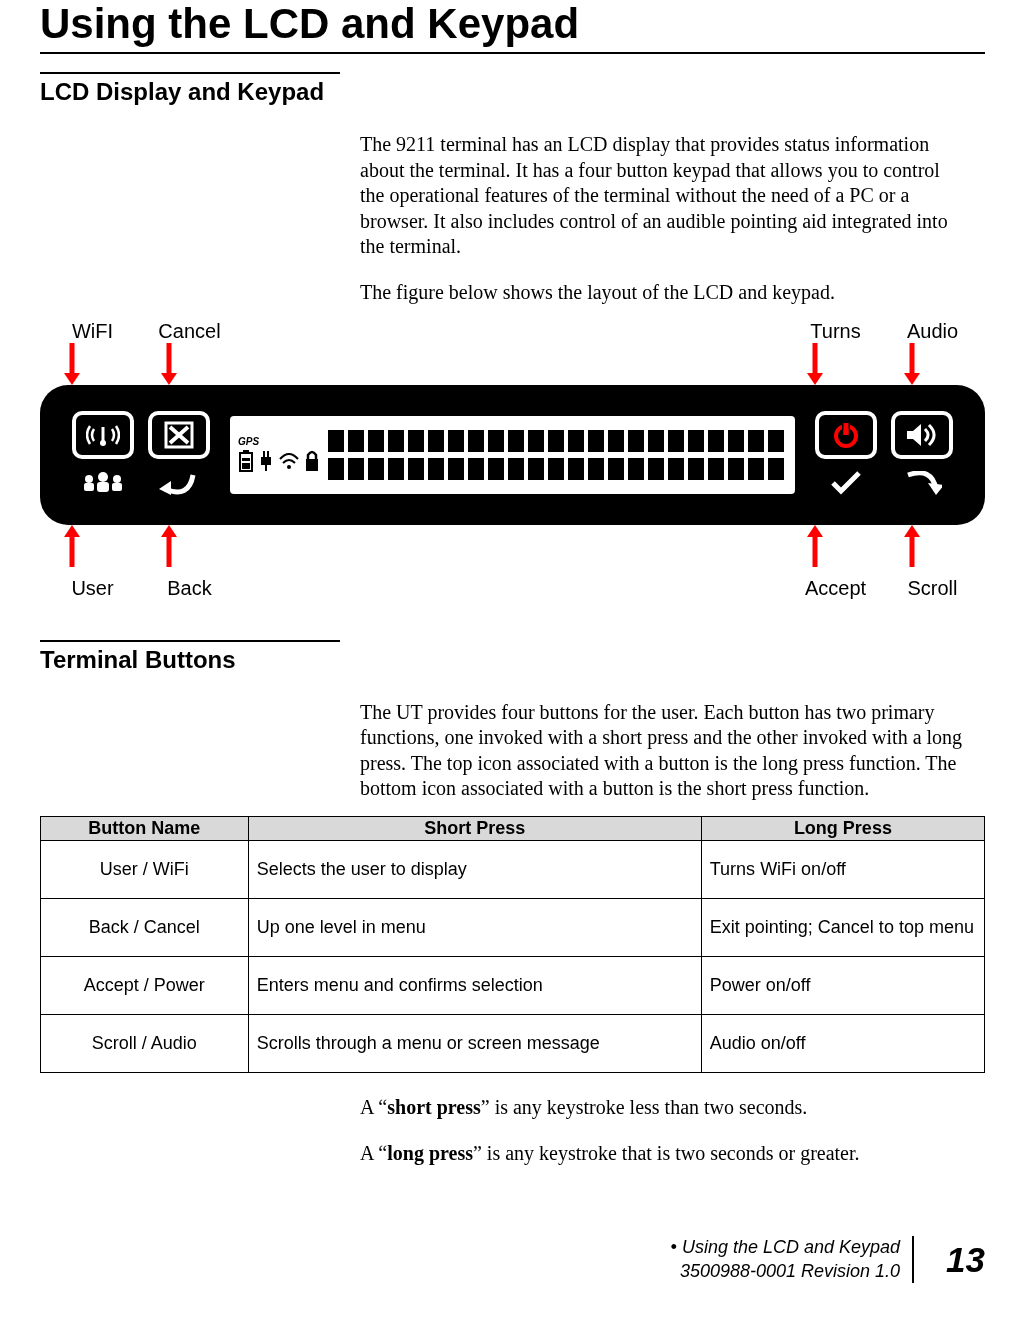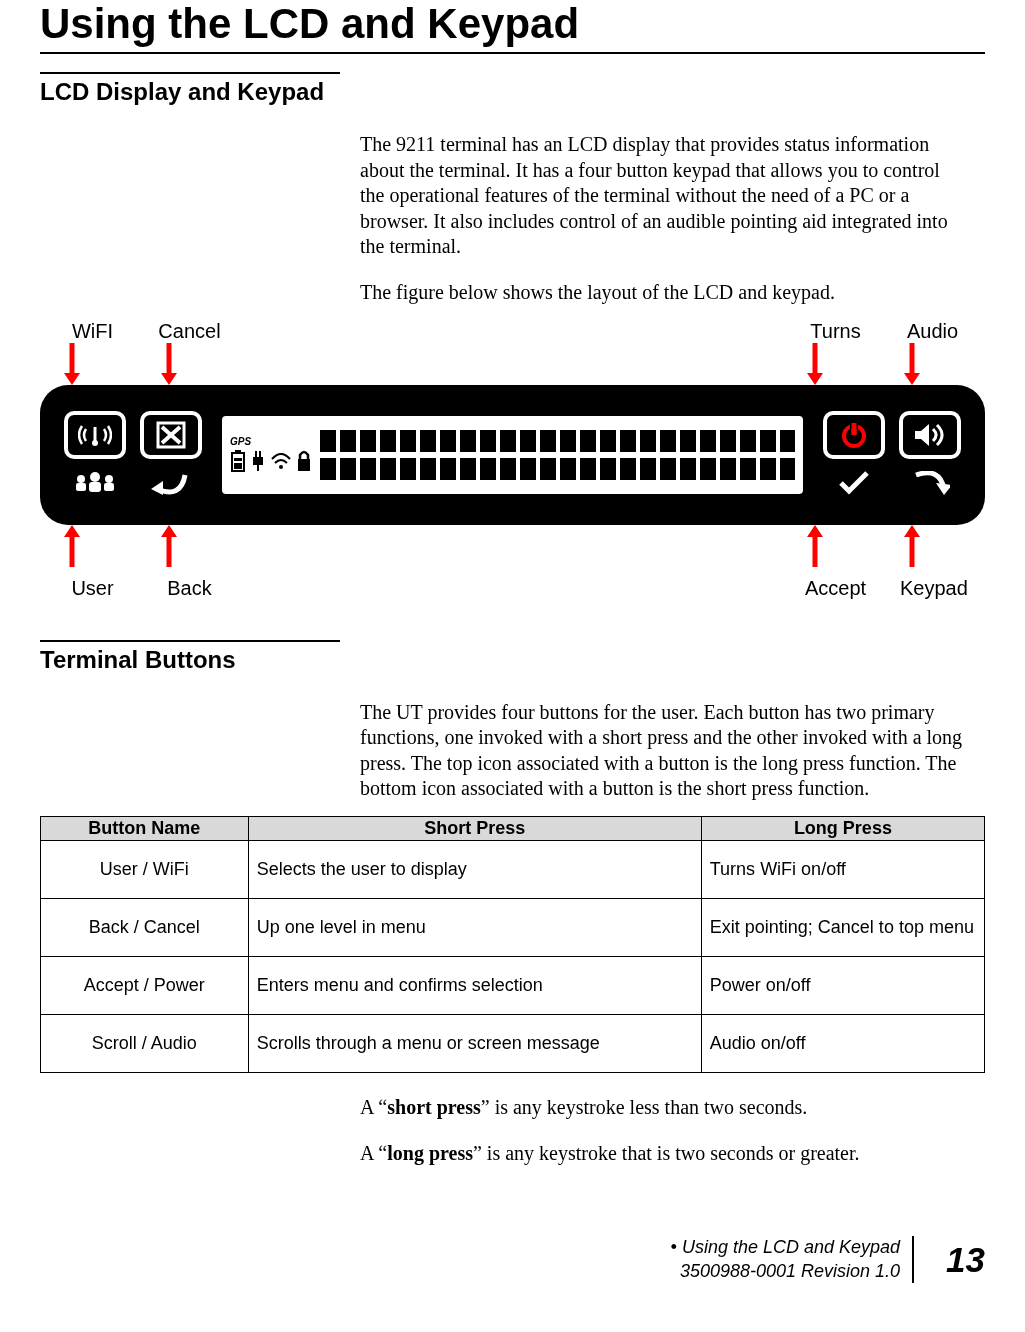--- a/index.html
+++ b/index.html
@@ -63,21 +63,21 @@
     height: 42px;
   }
   svg.arr { display:block; }
 
   .device {
     background: #000;
     border-radius: 28px;
     height: 140px;
     display: flex;
     align-items: center;
-    padding: 0 24px;
+    padding: 0 32px;
     gap: 14px;
     margin: 0 0 0 0;
   }
   .btn-col {
     display:flex; flex-direction:column; gap:8px; align-items:center;
   }
   .btn-top {
     width: 62px; height: 48px;
     border: 4px solid #fff;
     border-radius: 10px;
@@ -351,21 +351,21 @@
   </div>
 </div>
 
 <div class="labels-row" style="margin-bottom:40px;">
   <div class="label-pair-left">
     <div class="label-item">User</div>
     <div class="label-item">Back</div>
   </div>
   <div class="label-pair-right">
     <div class="label-item">Accept</div>
-    <div class="label-item">Keypad</div>
+    <div class="label-item">Scroll</div>
   </div>
 </div>
 
 <hr class="section-rule">
 <h2 class="section-title">Terminal Buttons</h2>
 
 <p class="indented-para">The UT provides four buttons for the user. Each button has two primary functions, one invoked with a short press and the other invoked with a long press. The top icon associated with a button is the long press function. The bottom icon associated with a button is the short press function.</p>
 
 <table class="button-table">
   <thead>

